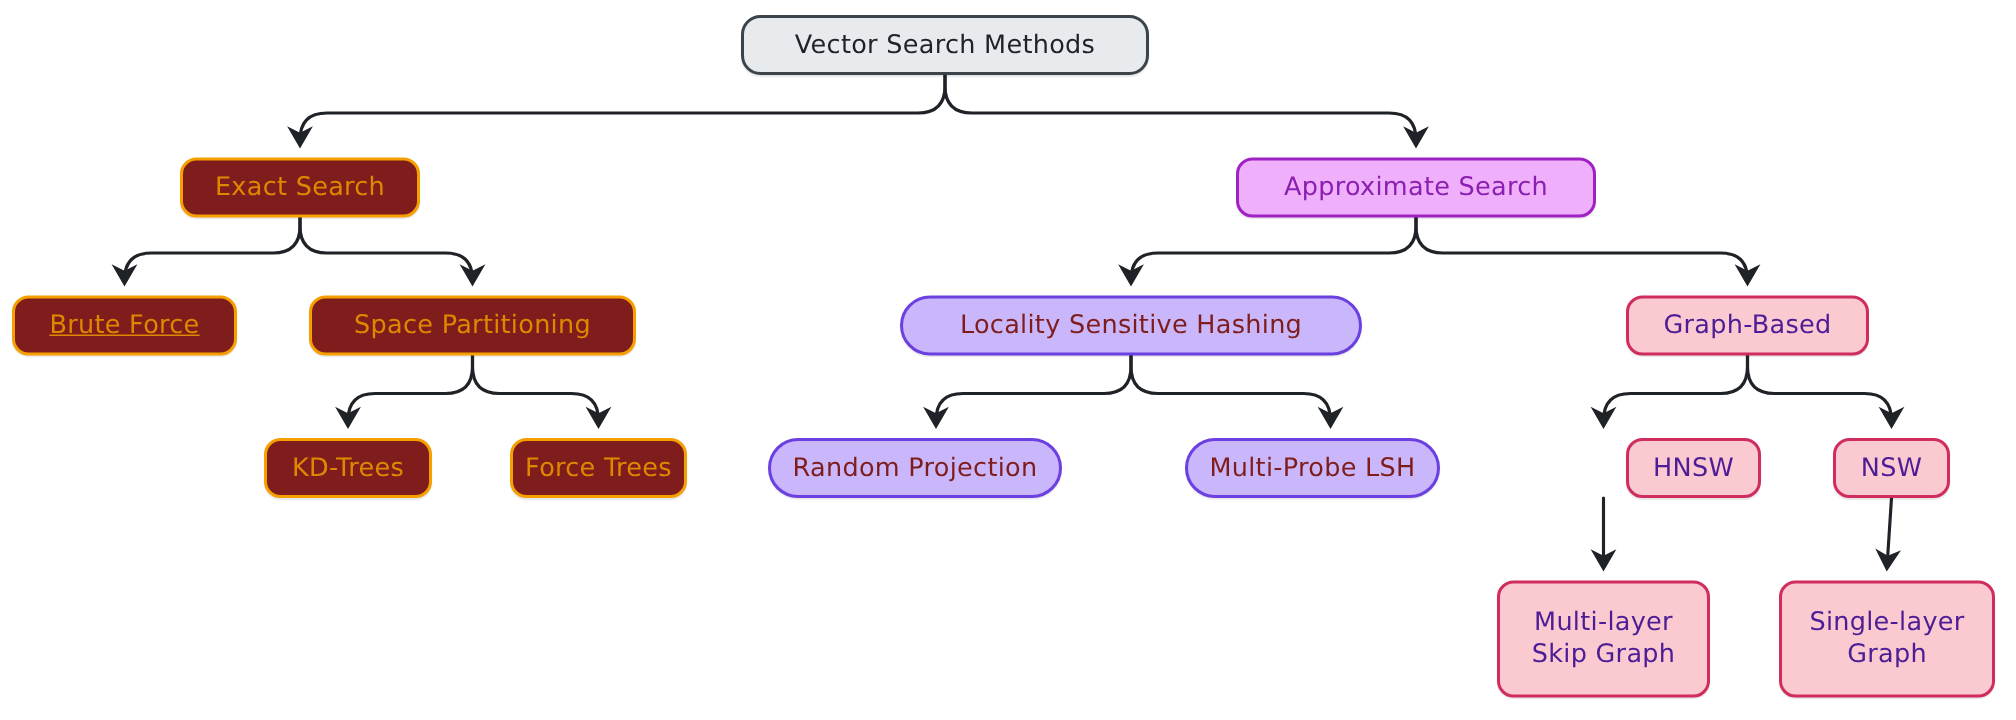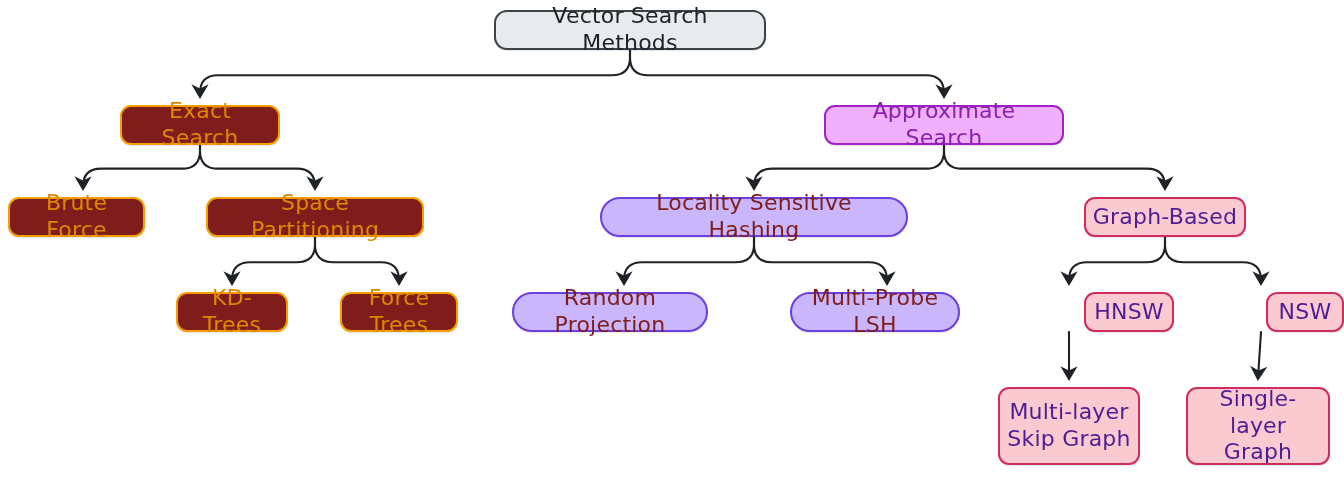--- a/index.html
+++ b/index.html
@@ -32,21 +32,21 @@
     position: absolute;
     box-sizing: border-box;
     display: flex;
     align-items: center;
     justify-content: center;
     text-align: center;
     border-style: solid;
     border-width: 2.2px;
     border-radius: 11px;
     font-family: "DejaVu Sans", sans-serif;
-    font-size: 22px;
+    font-size: 17px;
     line-height: 1.22;
     letter-spacing: 0.2px;
     white-space: pre-line;
     box-shadow: 0 1px 1px rgba(0,0,0,0.10);
   }
   .node.root {
     background: #e8ebed;
     border-color: #3b444b;
     color: #1f2328;
     border-radius: 13px;
@@ -102,28 +102,28 @@
         <path d="M1165,237 L1165,244.3 Q1165,262.3 1147,262.3 L1087,262.3 Q1069,262.3 1069,280.3 L1069,283" marker-end="url(#arrowhead)"></path>
         <path d="M1165,237 L1165,244.3 Q1165,262.3 1183,262.3 L1243,262.3 Q1261,262.3 1261,280.3 L1261,283" marker-end="url(#arrowhead)"></path>
         <path d="M1069,332 L1069,378" marker-end="url(#arrowhead)"></path>
         <path d="M1261,332 L1258,378" marker-end="url(#arrowhead)"></path>
       </g>
   </svg>
   <div id="nodes">
       <div class="node root" style="left: 494px; top: 10px; width: 272px; height: 40px;"><span class="node-label">Vector Search Methods</span></div>
       <div class="node yellow" style="left: 120px; top: 105px; width: 160px; height: 40px;"><span class="node-label">Exact Search</span></div>
       <div class="node magenta" style="left: 824px; top: 105px; width: 240px; height: 40px;"><span class="node-label">Approximate Search</span></div>
-      <div class="node yellow" style="left: 8px; top: 197px; width: 137px; height: 40px;"><span class="node-label">Brute Force</span></div>
+      <div class="node yellow" style="left: 8px; top: 197px; width: 150px; height: 40px; text-decoration: underline;"><span class="node-label">Brute Force</span></div>
       <div class="node yellow" style="left: 206px; top: 197px; width: 218px; height: 40px;"><span class="node-label">Space Partitioning</span></div>
       <div class="node violet" style="left: 600px; top: 197px; width: 308px; height: 40px;"><span class="node-label">Locality Sensitive Hashing</span></div>
       <div class="node pink" style="left: 1084px; top: 197px; width: 162px; height: 40px;"><span class="node-label">Graph-Based</span></div>
       <div class="node yellow" style="left: 176px; top: 292px; width: 112px; height: 40px;"><span class="node-label">KD-Trees</span></div>
       <div class="node yellow" style="left: 340px; top: 292px; width: 118px; height: 40px;"><span class="node-label">Force Trees</span></div>
       <div class="node violet" style="left: 512px; top: 292px; width: 196px; height: 40px;"><span class="node-label">Random Projection</span></div>
       <div class="node violet" style="left: 790px; top: 292px; width: 170px; height: 40px;"><span class="node-label">Multi-Probe LSH</span></div>
       <div class="node pink" style="left: 1084px; top: 292px; width: 90px; height: 40px;"><span class="node-label">HNSW</span></div>
-      <div class="node pink" style="left: 1222px; top: 292px; width: 78px; height: 40px; margin-left: 44px;"><span class="node-label">NSW</span></div>
+      <div class="node pink" style="left: 1222px; top: 292px; width: 78px; height: 40px;"><span class="node-label">NSW</span></div>
       <div class="node pink" style="left: 998px; top: 387px; width: 142px; height: 78px;"><span class="node-label">Multi-layer
 Skip Graph</span></div>
       <div class="node pink" style="left: 1186px; top: 387px; width: 144px; height: 78px;"><span class="node-label">Single-layer
 Graph</span></div>
     </div>
 </div>
 
 </body></html>

